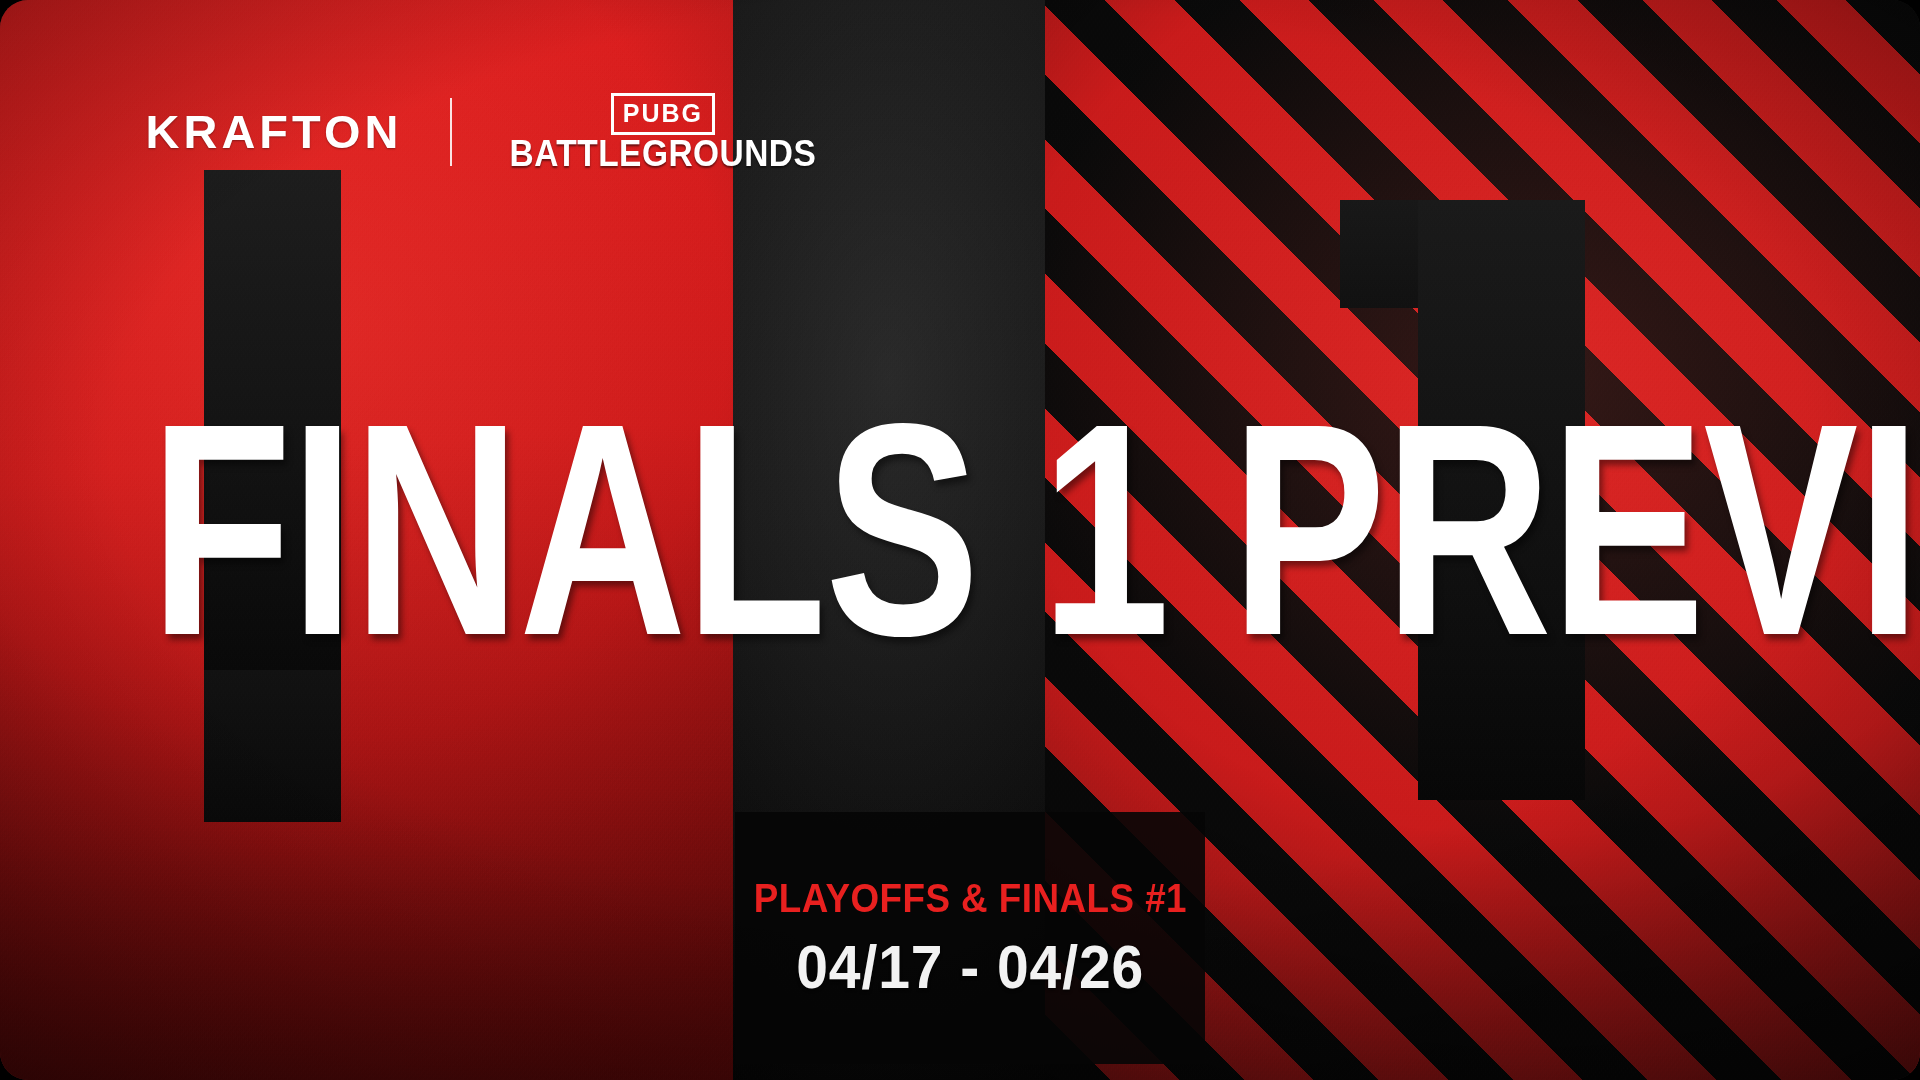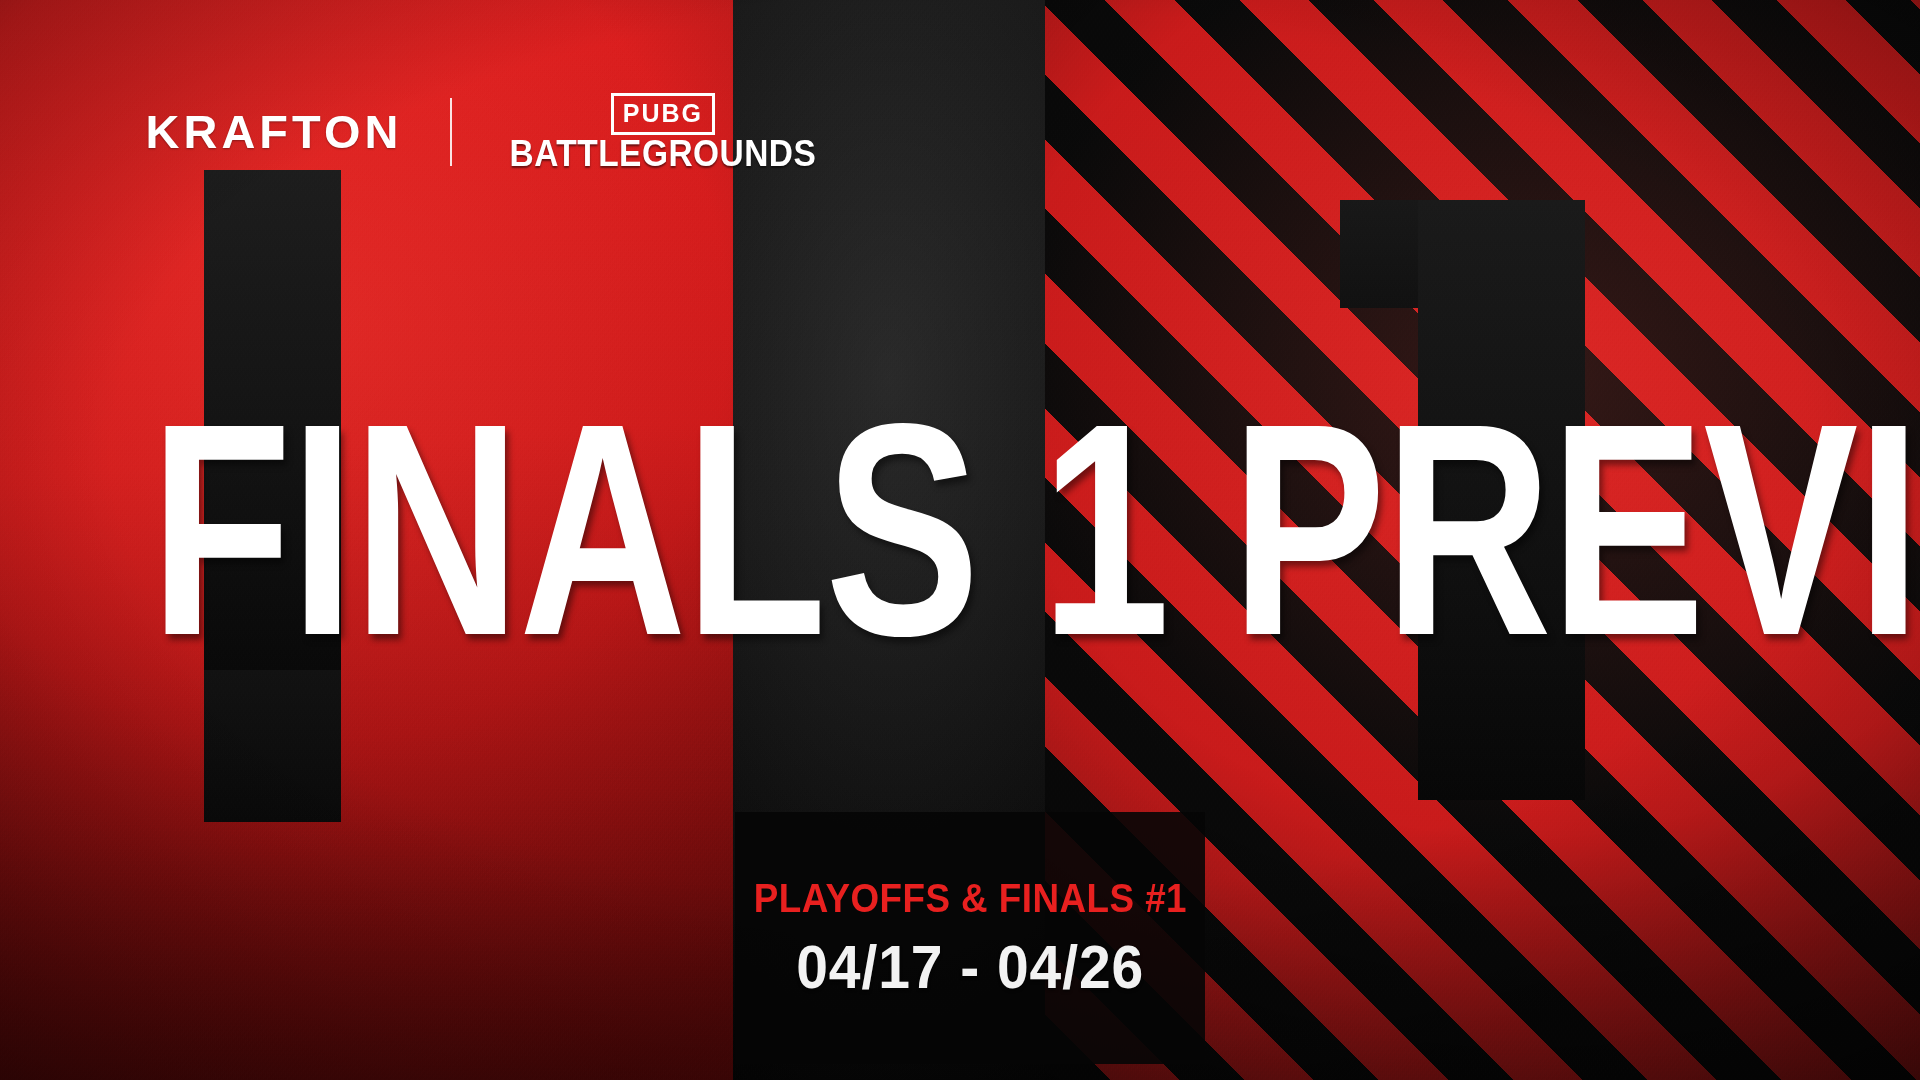--- a/index.html
+++ b/index.html
@@ -10,20 +10,21 @@
   body {
     font-family: "Liberation Sans", sans-serif;
   }
 
   .stage {
     position: relative;
     width: 1920px;
     height: 1080px;
     overflow: hidden;
     background: #111;
+    border-radius: 28px;
   }
 
   
   .bg-layer { position: absolute; inset: 0; }
 
   
   .panel-red {
     position: absolute;
     left: 0; top: 0;
     width: 733px; height: 1080px;

